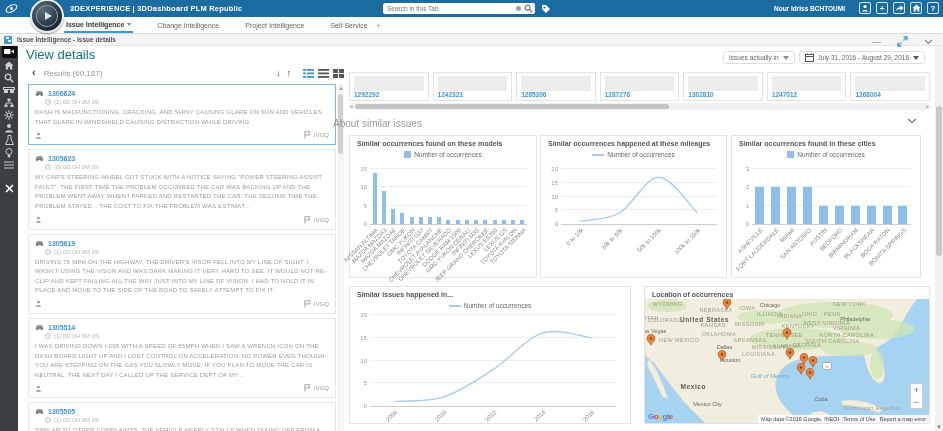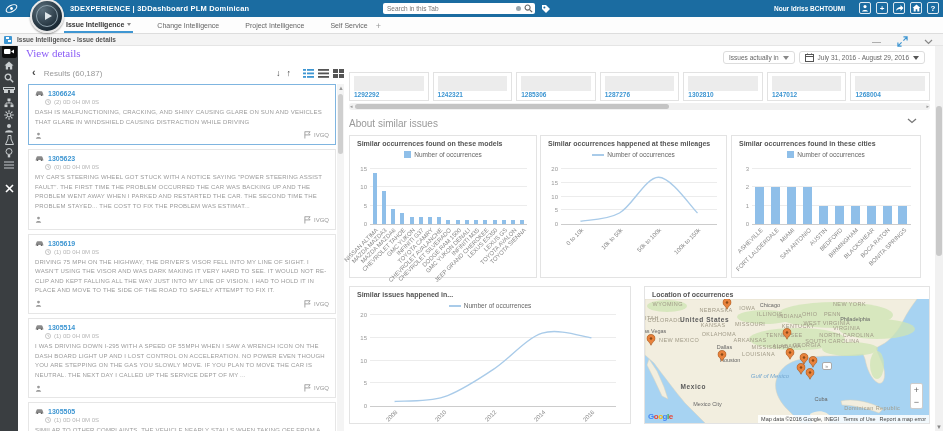--- a/index.html
+++ b/index.html
@@ -42,21 +42,21 @@
   .crumbtext{font-size:6.5px;color:#555;font-weight:bold;}
 
   
   .sidebar{position:absolute;left:0;top:34px;bottom:0;width:18px;background:#3a3e41;z-index:10;display:flex;flex-direction:column;align-items:center;}
   .side-tile{width:15px;height:13px;background:#0c0c0c;border-radius:2px;margin-top:11px;display:flex;align-items:center;justify-content:center;}
   .side-ic{width:18px;height:11px;display:flex;align-items:center;justify-content:center;margin-top:1.5px;}
   .side-x{margin-top:12px;}
 
   
   .main{position:absolute;left:18px;top:46px;right:8px;bottom:0;background:#fff;}
-  .pagetitle{position:absolute;left:8px;top:1px;font-size:11px;color:#8b5cf6;font-weight:normal;font-family:Liberation Serif, serif;}
+  .pagetitle{position:absolute;left:8px;top:1px;font-size:13px;color:#0f766e;font-weight:normal;}
   .filters{position:absolute;right:10px;top:5px;display:flex;gap:4px;z-index:5;}
   .fctl{height:13px;border:1px solid #ddd;border-radius:3px;background:#fff;display:flex;align-items:center;font-size:6.5px;color:#666;padding:0 5px;gap:4px;white-space:nowrap;}
 
   
   .results{position:absolute;left:10px;top:18px;width:316px;bottom:0;}
   .res-head{height:18px;display:flex;align-items:center;}
   .res-back{font-size:11px;color:#444;font-weight:bold;margin:0 8px 2px 4px;}
   .res-title{font-size:8px;color:#999;}
   .res-tools{margin-left:auto;display:flex;align-items:center;gap:6px;}
   .arr{font-size:9px;color:#444;font-weight:bold;}
@@ -76,21 +76,21 @@
   
   .strip{position:absolute;left:331px;top:26px;width:581px;height:29px;display:flex;gap:4px;}
   .scard{flex:1;background:#fff;border:1px solid #e2e2e2;position:relative;}
   .scard .ph{position:absolute;left:4px;right:4px;top:3px;height:15px;background:#ececec;}
   .scard .sid{position:absolute;left:4px;bottom:2px;font-size:6.5px;color:#3e96d2;font-weight:bold;}
   .hscroll{position:absolute;left:331px;top:57px;width:581px;height:7px;background:#f1f1f1;border-radius:3px;}
   .hscroll .thumb{position:absolute;left:6px;top:1px;height:5px;width:54%;background:#c4c4c4;border-radius:3px;}
   .hscroll .a{position:absolute;top:0;font-size:5px;color:#999;line-height:7px;}
 
   
-  .section-title{position:absolute;left:331px;top:72px;font-size:10px;color:#999;}
+  .section-title{position:absolute;left:315px;top:72px;font-size:10px;color:#999;}
   .section-chev{position:absolute;right:18px;top:72px;}
 
   
   .chart-card{position:absolute;background:#fff;border:1px solid #e3e3e3;}
   .c-title{padding:4px 7px 0;font-size:7px;font-weight:bold;color:#555;}
   .c-legend{display:flex;justify-content:center;align-items:center;gap:3px;font-size:6.5px;color:#666;margin-top:4px;}
   .sw-bar{width:7px;height:7px;background:#8fbfe9;display:inline-block;}
   .sw-line{width:12px;height:2px;background:#a9cbe9;display:inline-block;}
   .plot{position:absolute;left:20px;right:9px;border-bottom:1px solid #ccc;}
   .sm .plot{top:33px;height:56px;}
@@ -132,21 +132,21 @@
   svg{display:block;}
 </style>
 </head>
 <body>
 
 <div class="topbar">
   <svg class="compass" width="13" height="13" viewBox="0 0 13 13">
       <ellipse cx="6.5" cy="6.5" rx="5.8" ry="3" fill="none" stroke="#fff" stroke-width="1.1" transform="rotate(-28 6.5 6.5)"></ellipse>
       <circle cx="6.5" cy="6.5" r="1.4" fill="#fff"></circle>
     </svg>
-  <span class="brand">3DEXPERIENCE | 3DDashboard PLM Dominican</span>
+  <span class="brand">3DEXPERIENCE | 3DDashboard PLM Republic</span>
   <div class="searchwrap">
     <div class="searchbox">
       <input placeholder="Search in this Tab" style="">
       <span class="sdot"></span>
       <svg width="9" height="9" viewBox="0 0 10 10">
           <circle cx="4" cy="4" r="2.8" fill="none" stroke="#666" stroke-width="1.2"></circle>
           <line x1="6.2" y1="6.2" x2="9" y2="9" stroke="#666" stroke-width="1.4"></line>
         </svg>
     </div>
     <svg class="tagicon" width="10" height="10" viewBox="0 0 10 10">

